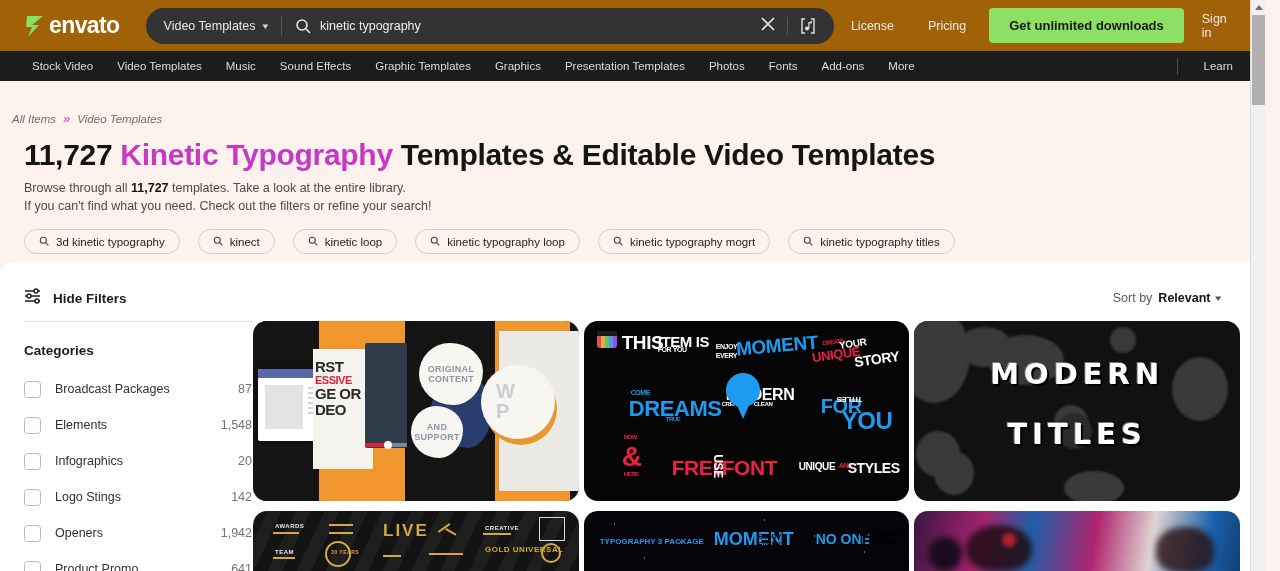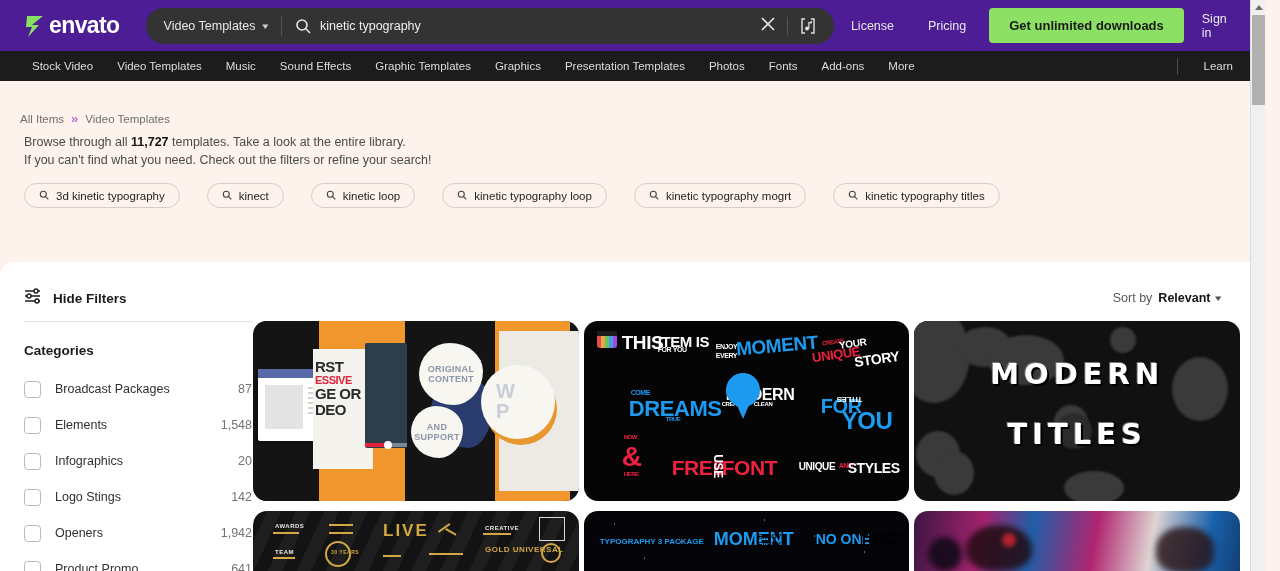--- a/index.html
+++ b/index.html
@@ -6,21 +6,21 @@
   html, body {
     width: 1280px; height: 571px;
     overflow: hidden;
     font-family: "Liberation Sans", sans-serif;
     background: #fdf3ec;
   }
   .page { position: relative; width: 1265px; height: 571px; overflow: hidden; }
 
   
   .topbar {
-    height: 51px; background: #4c1d95;
+    height: 51px; background: #a16207;
     display: flex; align-items: center; padding: 0 16px;
     position: relative; z-index: 5;
   }
   .logo { display: flex; align-items: center; gap: 3px; margin-left: 8px; }
   .logo-mark { width: 22px; height: 24px; position: relative; }
   .logo-text {
     color: #fff; font-size: 23px; font-weight: bold; letter-spacing: -0.6px;
   }
 
   .searchwrap {
@@ -61,33 +61,33 @@
     padding: 0 20px; position: relative; z-index: 4;
   }
   .navitem {
     color: #dcdcdc; font-size: 11.5px; padding: 0 12px; cursor: pointer; white-space: nowrap;
   }
   .nav-spacer { flex: 1; }
   .nav-div { width: 1px; height: 17px; background: #4d4d4d; margin: 0 14px 0 0; }
 
   
   .hero { background: #fdf3ec; padding: 0 0 0 0; position: relative; z-index: 2; height: 184px; }
-  .crumbs { padding: 30px 0 0 20px; font-size: 11.5px; color: #6f6f6f; display: flex; align-items: center; gap: 7px; }
+  .crumbs { padding: 30px 0 0 12px; font-size: 11.5px; color: #6f6f6f; display: flex; align-items: center; gap: 7px; font-style: italic; }
   .crumbs .c-link { cursor: pointer; }
   .crumb-sep { color: #c06bd6; font-size: 13px; font-weight: bold; }
   h1.title {
     padding: 12px 0 0 24px; font-size: 30px; font-weight: bold; color: #141414;
     letter-spacing: -0.3px; white-space: nowrap;
   }
   h1.title .hl { color: #c838c8; }
   .subline { padding: 9px 0 0 24px; font-size: 12.5px; color: #4a4a4a; }
   .subline b { color: #141414; }
   .subline2 { padding: 4px 0 0 24px; font-size: 12.5px; color: #4a4a4a; }
 
-  .pills { display: flex; gap: 27px; padding: 16px 0 0 24px; white-space: nowrap; }
+  .pills { display: flex; gap: 18px; padding: 16px 0 0 24px; white-space: nowrap; }
   .pill {
     display: inline-flex; align-items: center; gap: 7px;
     border: 1px solid #d5cdc7; border-radius: 14px; height: 25px;
     padding: 0 14px; font-size: 11.5px; color: #242424; cursor: pointer;
     background: transparent; flex: 0 0 auto;
   }
 
   
   .panel {
     position: absolute; left: 0; top: 262px; width: 1265px; height: 309px;
@@ -258,20 +258,25 @@
     <span class="navitem">Learn</span>
   </div>
 
   <div class="hero">
     <div class="crumbs">
       <span class="c-link">All Items</span>
       <span class="crumb-sep">»</span>
       <span class="c-link">Video Templates</span>
     </div>
 
+    <h1 class="title">
+      <span>11,727</span>
+      <span class="hl">Kinetic Typography</span>
+      <span>Templates &amp; Editable Video Templates</span>
+    </h1>
 
     <div class="subline">
       <span>Browse through all</span>
       <b>11,727</b>
       <span>templates. Take a look at the entire library.</span>
     </div>
     <div class="subline2">If you can't find what you need. Check out the filters or refine your search!</div>
 
     <div class="pills">
       <div class="pill">

